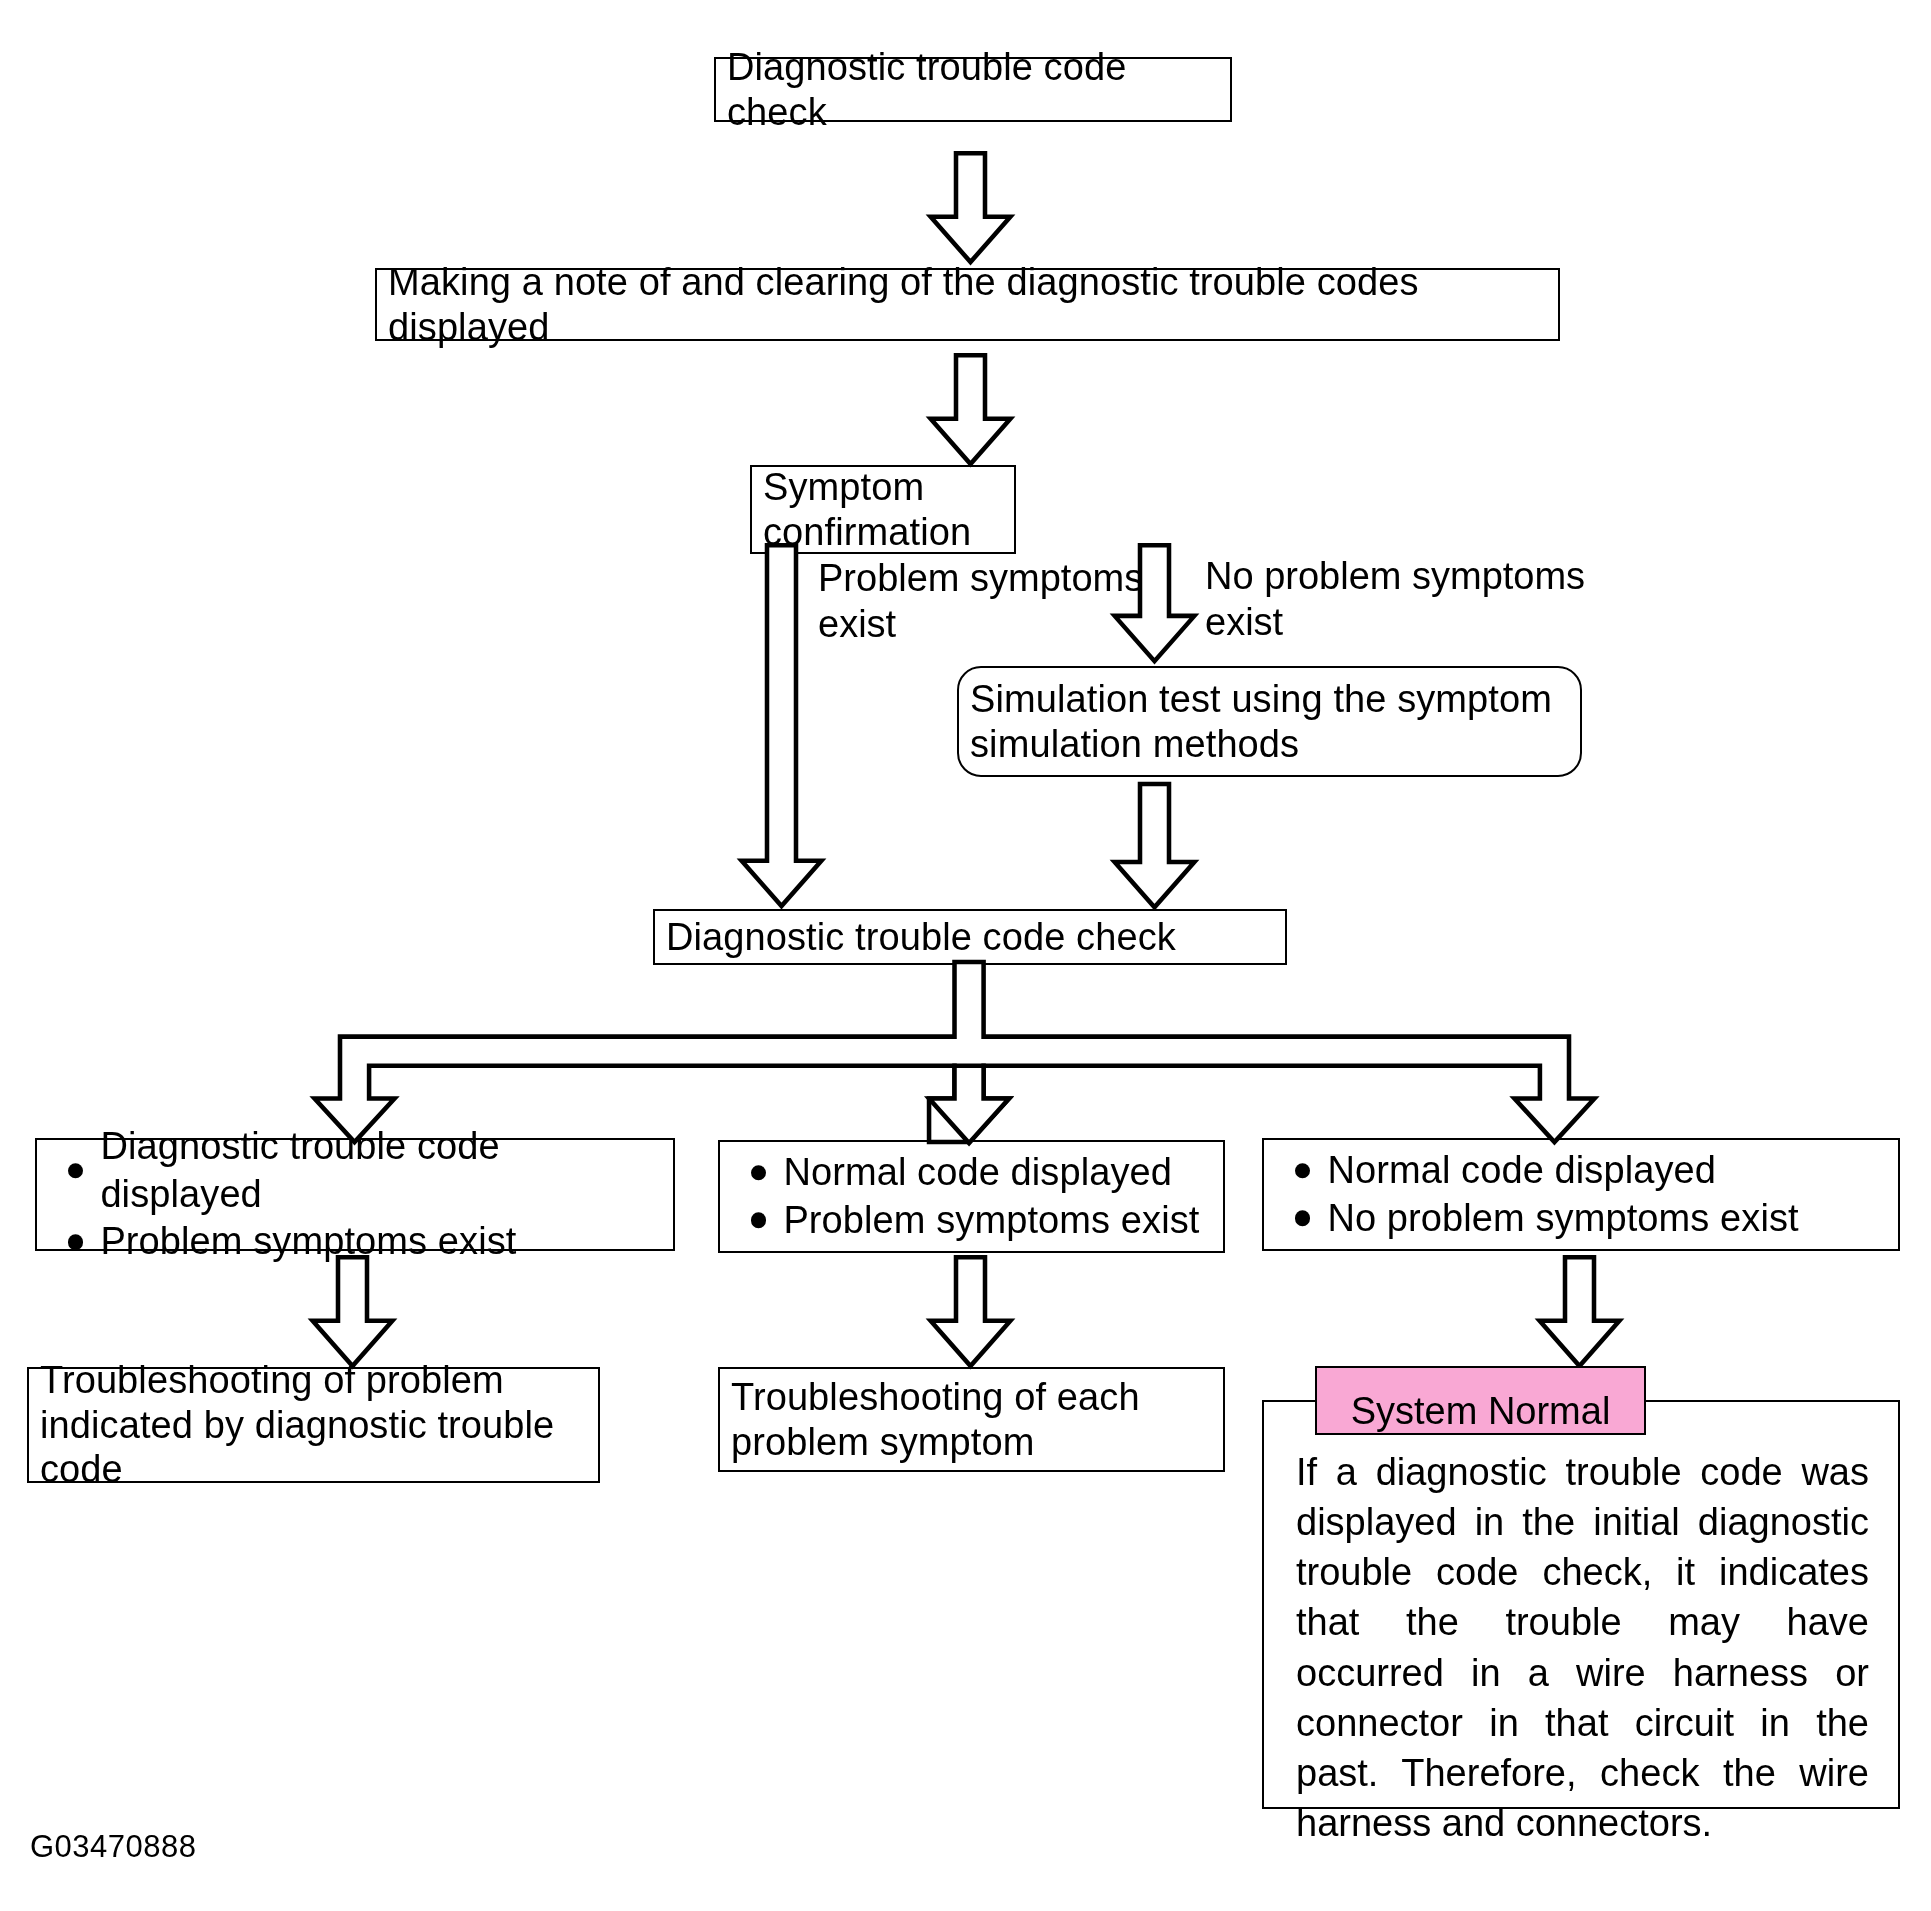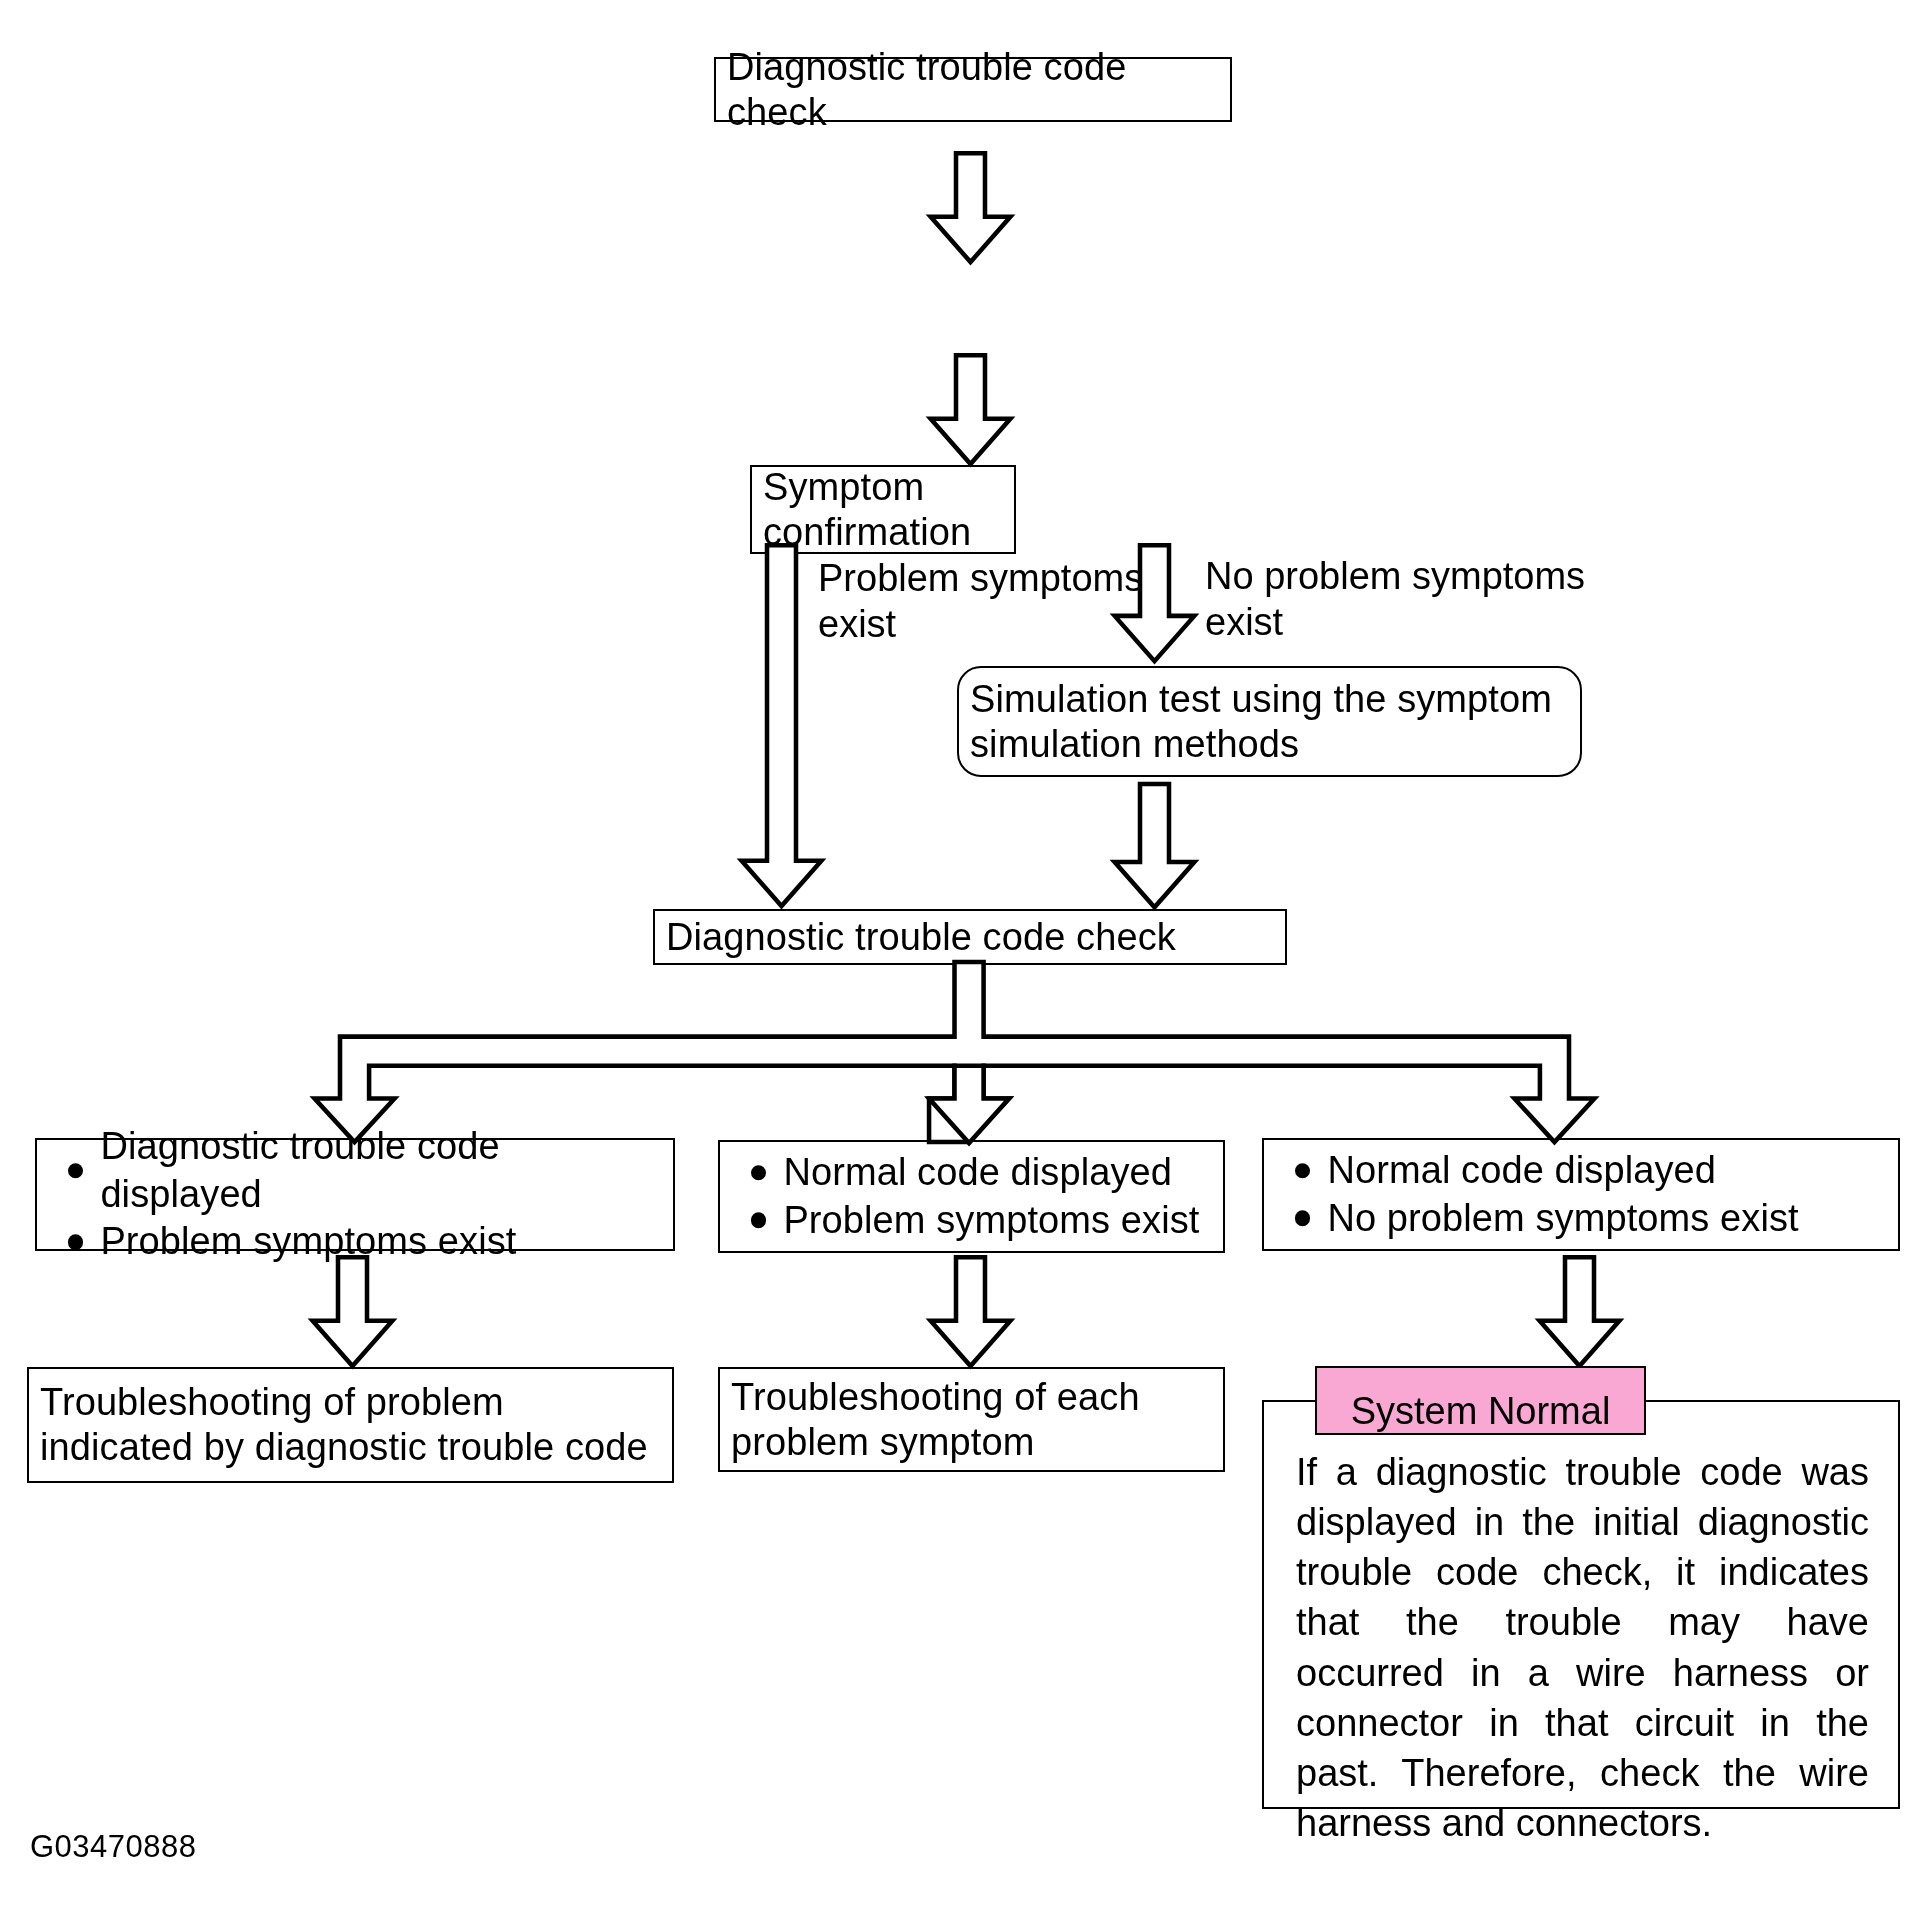--- a/index.html
+++ b/index.html
@@ -166,20 +166,23 @@
   <div class="arrow" style="left:1536px; top:1257px;">
     <svg width="87" height="113" viewBox="0 0 96 124">
       <polygon points="32,0 64,0 64,70 92,70 48,120 4,70 32,70" fill="#ffffff" stroke="#000000" stroke-width="5" stroke-linejoin="miter"></polygon>
     </svg>
   </div>
 
   <div class="box" style="left:714px; top:57px; width:518px; height:65px;">
     <div class="inner">Diagnostic trouble code check</div>
   </div>
 
+  <div class="box" style="left:375px; top:268px; width:1185px; height:73px;">
+    <div class="inner">Making a note of and clearing of the diagnostic trouble codes displayed</div>
+  </div>
 
   <div class="box" style="left:750px; top:465px; width:266px; height:89px;">
     <div class="inner">Symptom confirmation</div>
   </div>
 
   <div class="label" style="left:818px; top:555px; width:336px;">Problem symptoms
 exist</div>
 
   <div class="label" style="left:1205px; top:553px; width:400px;">No problem symptoms
 exist</div>
@@ -212,21 +215,21 @@
 
   <div class="box" style="left:1262px; top:1138px; width:638px; height:113px;">
     <div class="inner">
       <ul class="bullets">
         <li>Normal code displayed</li>
         <li>No problem symptoms exist</li>
       </ul>
     </div>
   </div>
 
-  <div class="box" style="left:27px; top:1367px; width:647px; height:116px;justify-content:center;">
+  <div class="box" style="left:27px; top:1367px; width:573px; height:116px;justify-content:center;">
     <div class="inner">Troubleshooting of problem indicated by diagnostic trouble code</div>
   </div>
 
   <div class="box" style="left:718px; top:1367px; width:507px; height:105px;">
     <div class="inner">Troubleshooting of each problem symptom</div>
   </div>
 
   <div class="note-wrap" style="left:0; top:0;">
     <div class="note-outer" style="left:1262px; top:1400px; width:638px; height:409px;"></div>
     <div class="note-title" style="left:1315px; top:1366px; width:331px; height:69px;">

